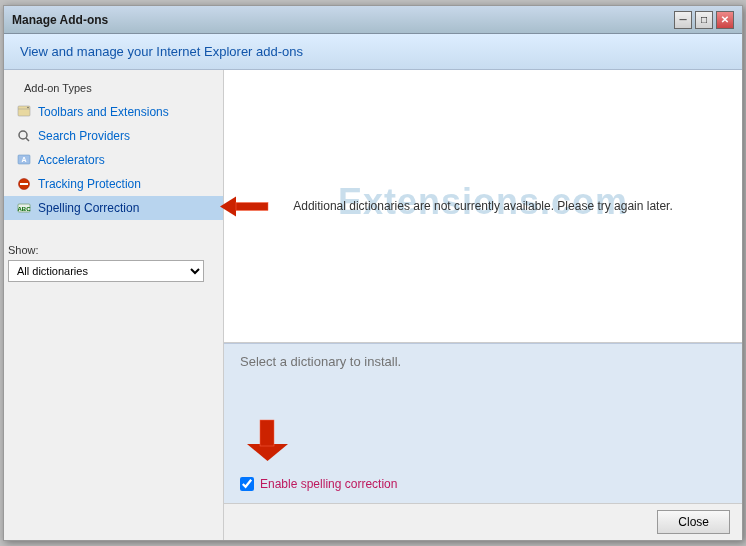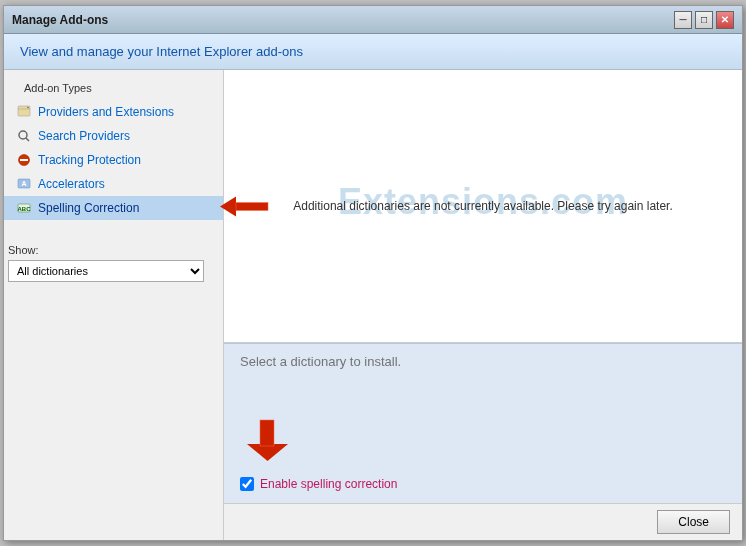--- a/index.html
+++ b/index.html
@@ -244,51 +244,51 @@
       <div class="sidebar-section-label">Add-on Types</div>
 
       <div class="sidebar-item">
         <div class="sidebar-item-icon">
           <svg width="14" height="14" viewBox="0 0 14 14">
             <rect x="1" y="1" width="12" height="10" rx="1" fill="#e8d8a0" stroke="#999" stroke-width="0.5"></rect>
             <line x1="1" y1="4" x2="13" y2="4" stroke="#999" stroke-width="0.5"></line>
             <circle cx="11" cy="2.5" r="0.8" fill="#666"></circle>
           </svg>
         </div>
-        <span>Providers and Extensions</span>
+        <span>Toolbars and Extensions</span>
       </div>
 
       <div class="sidebar-item">
         <div class="sidebar-item-icon">
           <svg width="14" height="14" viewBox="0 0 14 14">
             <circle cx="6" cy="6" r="4" fill="none" stroke="#666" stroke-width="1.5"></circle>
             <line x1="9" y1="9" x2="12" y2="12" stroke="#666" stroke-width="1.5"></line>
           </svg>
         </div>
         <span>Search Providers</span>
       </div>
 
       <div class="sidebar-item">
         <div class="sidebar-item-icon">
           <svg width="14" height="14" viewBox="0 0 14 14">
-            <circle cx="7" cy="7" r="5.5" fill="#cc3300" stroke="#991100" stroke-width="0.5"></circle>
-            <line x1="3" y1="7" x2="11" y2="7" stroke="white" stroke-width="2"></line>
-          </svg>
-        </div>
-        <span>Tracking Protection</span>
+            <rect x="1" y="2" width="12" height="9" rx="1" fill="#a0c0e8" stroke="#6090c0" stroke-width="0.5"></rect>
+            <text x="7" y="9" text-anchor="middle" font-size="7" fill="white" font-weight="bold">A</text>
+          </svg>
+        </div>
+        <span>Accelerators</span>
       </div>
 
       <div class="sidebar-item">
         <div class="sidebar-item-icon">
           <svg width="14" height="14" viewBox="0 0 14 14">
-            <rect x="1" y="2" width="12" height="9" rx="1" fill="#a0c0e8" stroke="#6090c0" stroke-width="0.5"></rect>
-            <text x="7" y="9" text-anchor="middle" font-size="7" fill="white" font-weight="bold">A</text>
-          </svg>
-        </div>
-        <span>Accelerators</span>
+            <circle cx="7" cy="7" r="5.5" fill="#cc3300" stroke="#991100" stroke-width="0.5"></circle>
+            <line x1="3" y1="7" x2="11" y2="7" stroke="white" stroke-width="2"></line>
+          </svg>
+        </div>
+        <span>Tracking Protection</span>
       </div>
 
       <div class="sidebar-item-wrapper">
         <div class="sidebar-item active">
           <div class="sidebar-item-icon">
             <svg width="14" height="14" viewBox="0 0 14 14">
               <rect x="1" y="3" width="12" height="8" rx="1" fill="#e8f0e8" stroke="#6a9a6a" stroke-width="0.7"></rect>
               <text x="7" y="9.5" text-anchor="middle" font-size="6" fill="#006600" font-weight="bold">ABC</text>
             </svg>
           </div>

